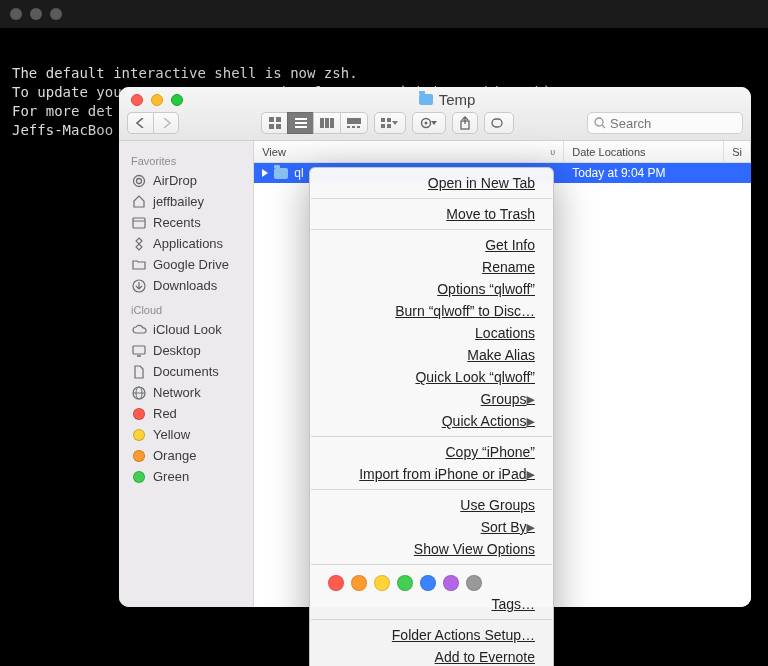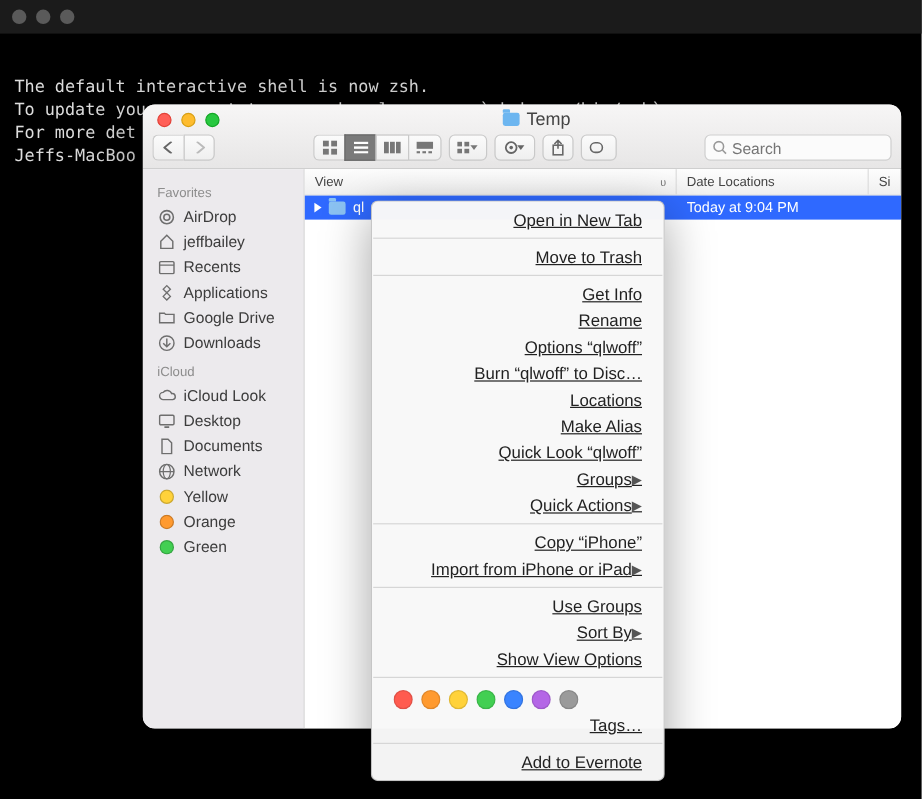--- a/index.html
+++ b/index.html
@@ -340,20 +340,26 @@
             <svg width="14" height="14">
               <circle cx="7" cy="7" r="6" fill="none" stroke="#6e6e6e" stroke-width="1.2"></circle>
               <ellipse cx="7" cy="7" rx="3" ry="6" fill="none" stroke="#6e6e6e" stroke-width="1"></ellipse>
               <line x1="1" y1="7" x2="13" y2="7" stroke="#6e6e6e"></line>
             </svg>
           </span>
           <span>Network</span>
         </div>
         <div class="sb-item">
           <span class="ic">
+            <span class="tag-dot" style="background:#ff5b4f"></span>
+          </span>
+          <span>Red</span>
+        </div>
+        <div class="sb-item">
+          <span class="ic">
             <span class="tag-dot" style="background:#ffd23a"></span>
           </span>
           <span>Yellow</span>
         </div>
         <div class="sb-item">
           <span class="ic">
             <span class="tag-dot" style="background:#ff9a2f"></span>
           </span>
           <span>Orange</span>
         </div>
@@ -456,15 +462,18 @@
       <span class="dot" style="background: rgb(66, 207, 82);"></span>
       <span class="dot" style="background: rgb(58, 132, 255);"></span>
       <span class="dot" style="background: rgb(180, 102, 230);"></span>
       <span class="dot" style="background: rgb(154, 154, 154);"></span>
     </div>
     <div class="ctx-item">
       <span>Tags…</span>
     </div>
     <div class="ctx-sep"></div>
     <div class="ctx-item">
+      <span>Folder Actions Setup…</span>
+    </div>
+    <div class="ctx-item">
       <span>Add to Evernote</span>
     </div>
   </div>
 
 </body></html>

